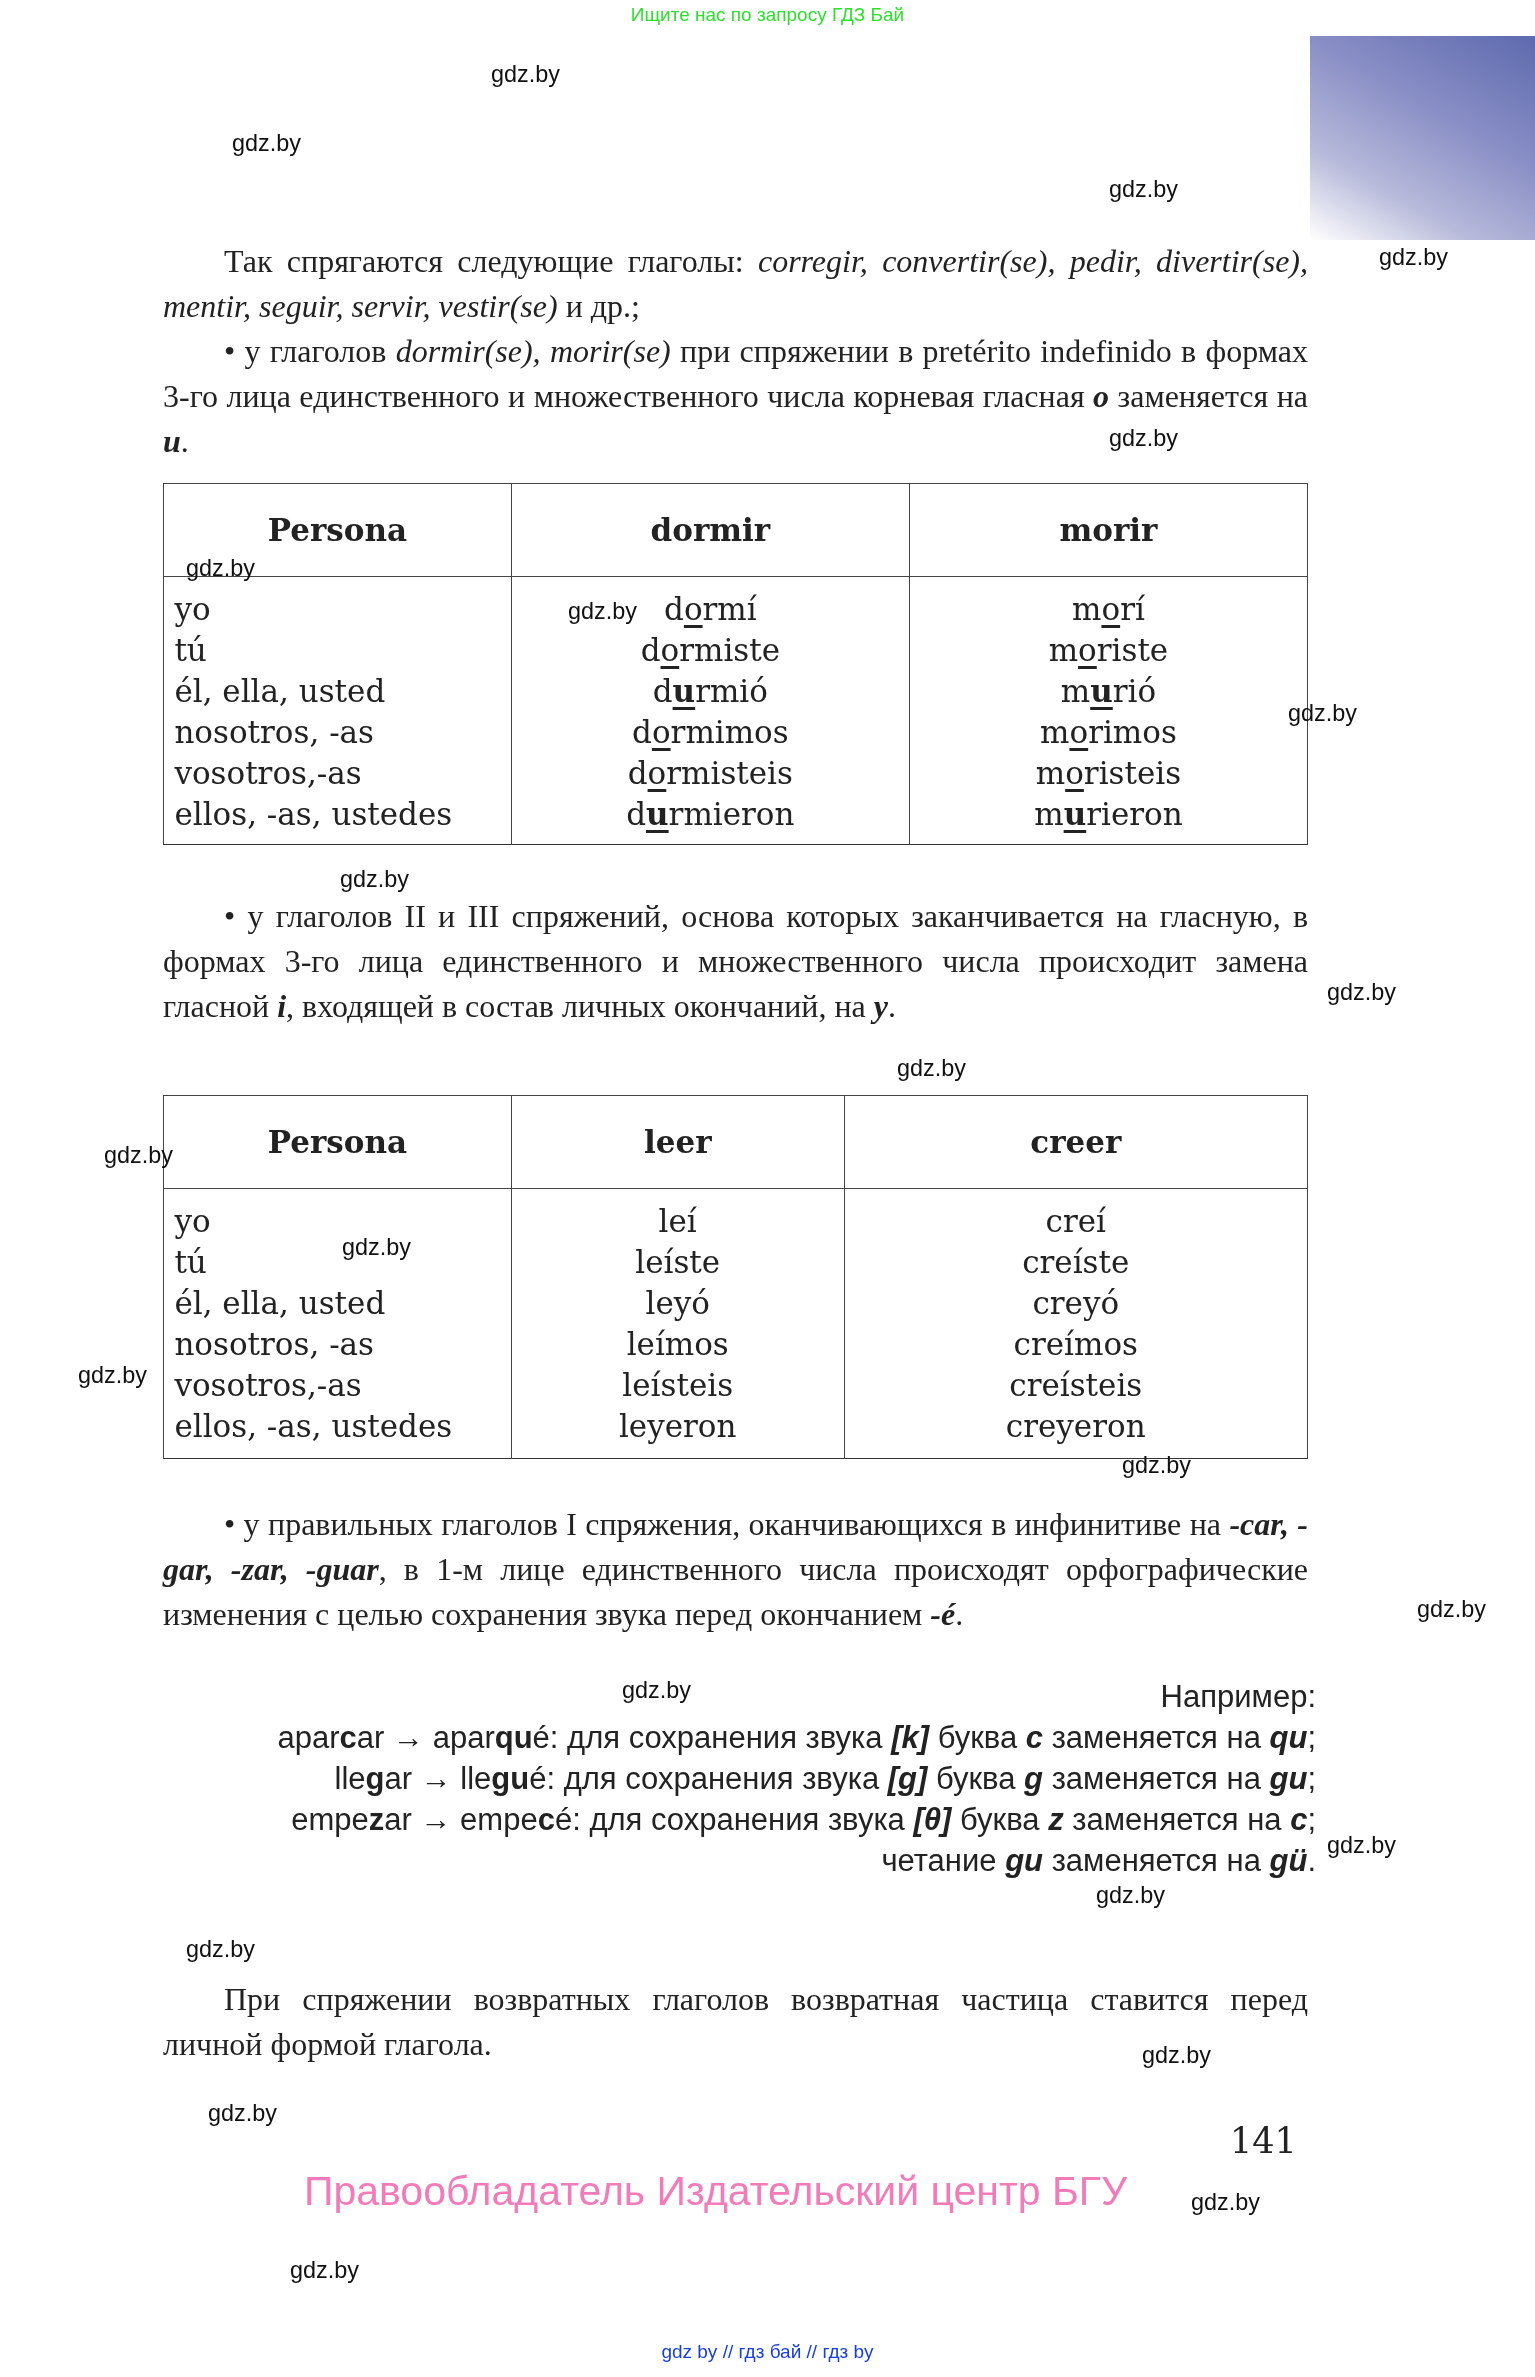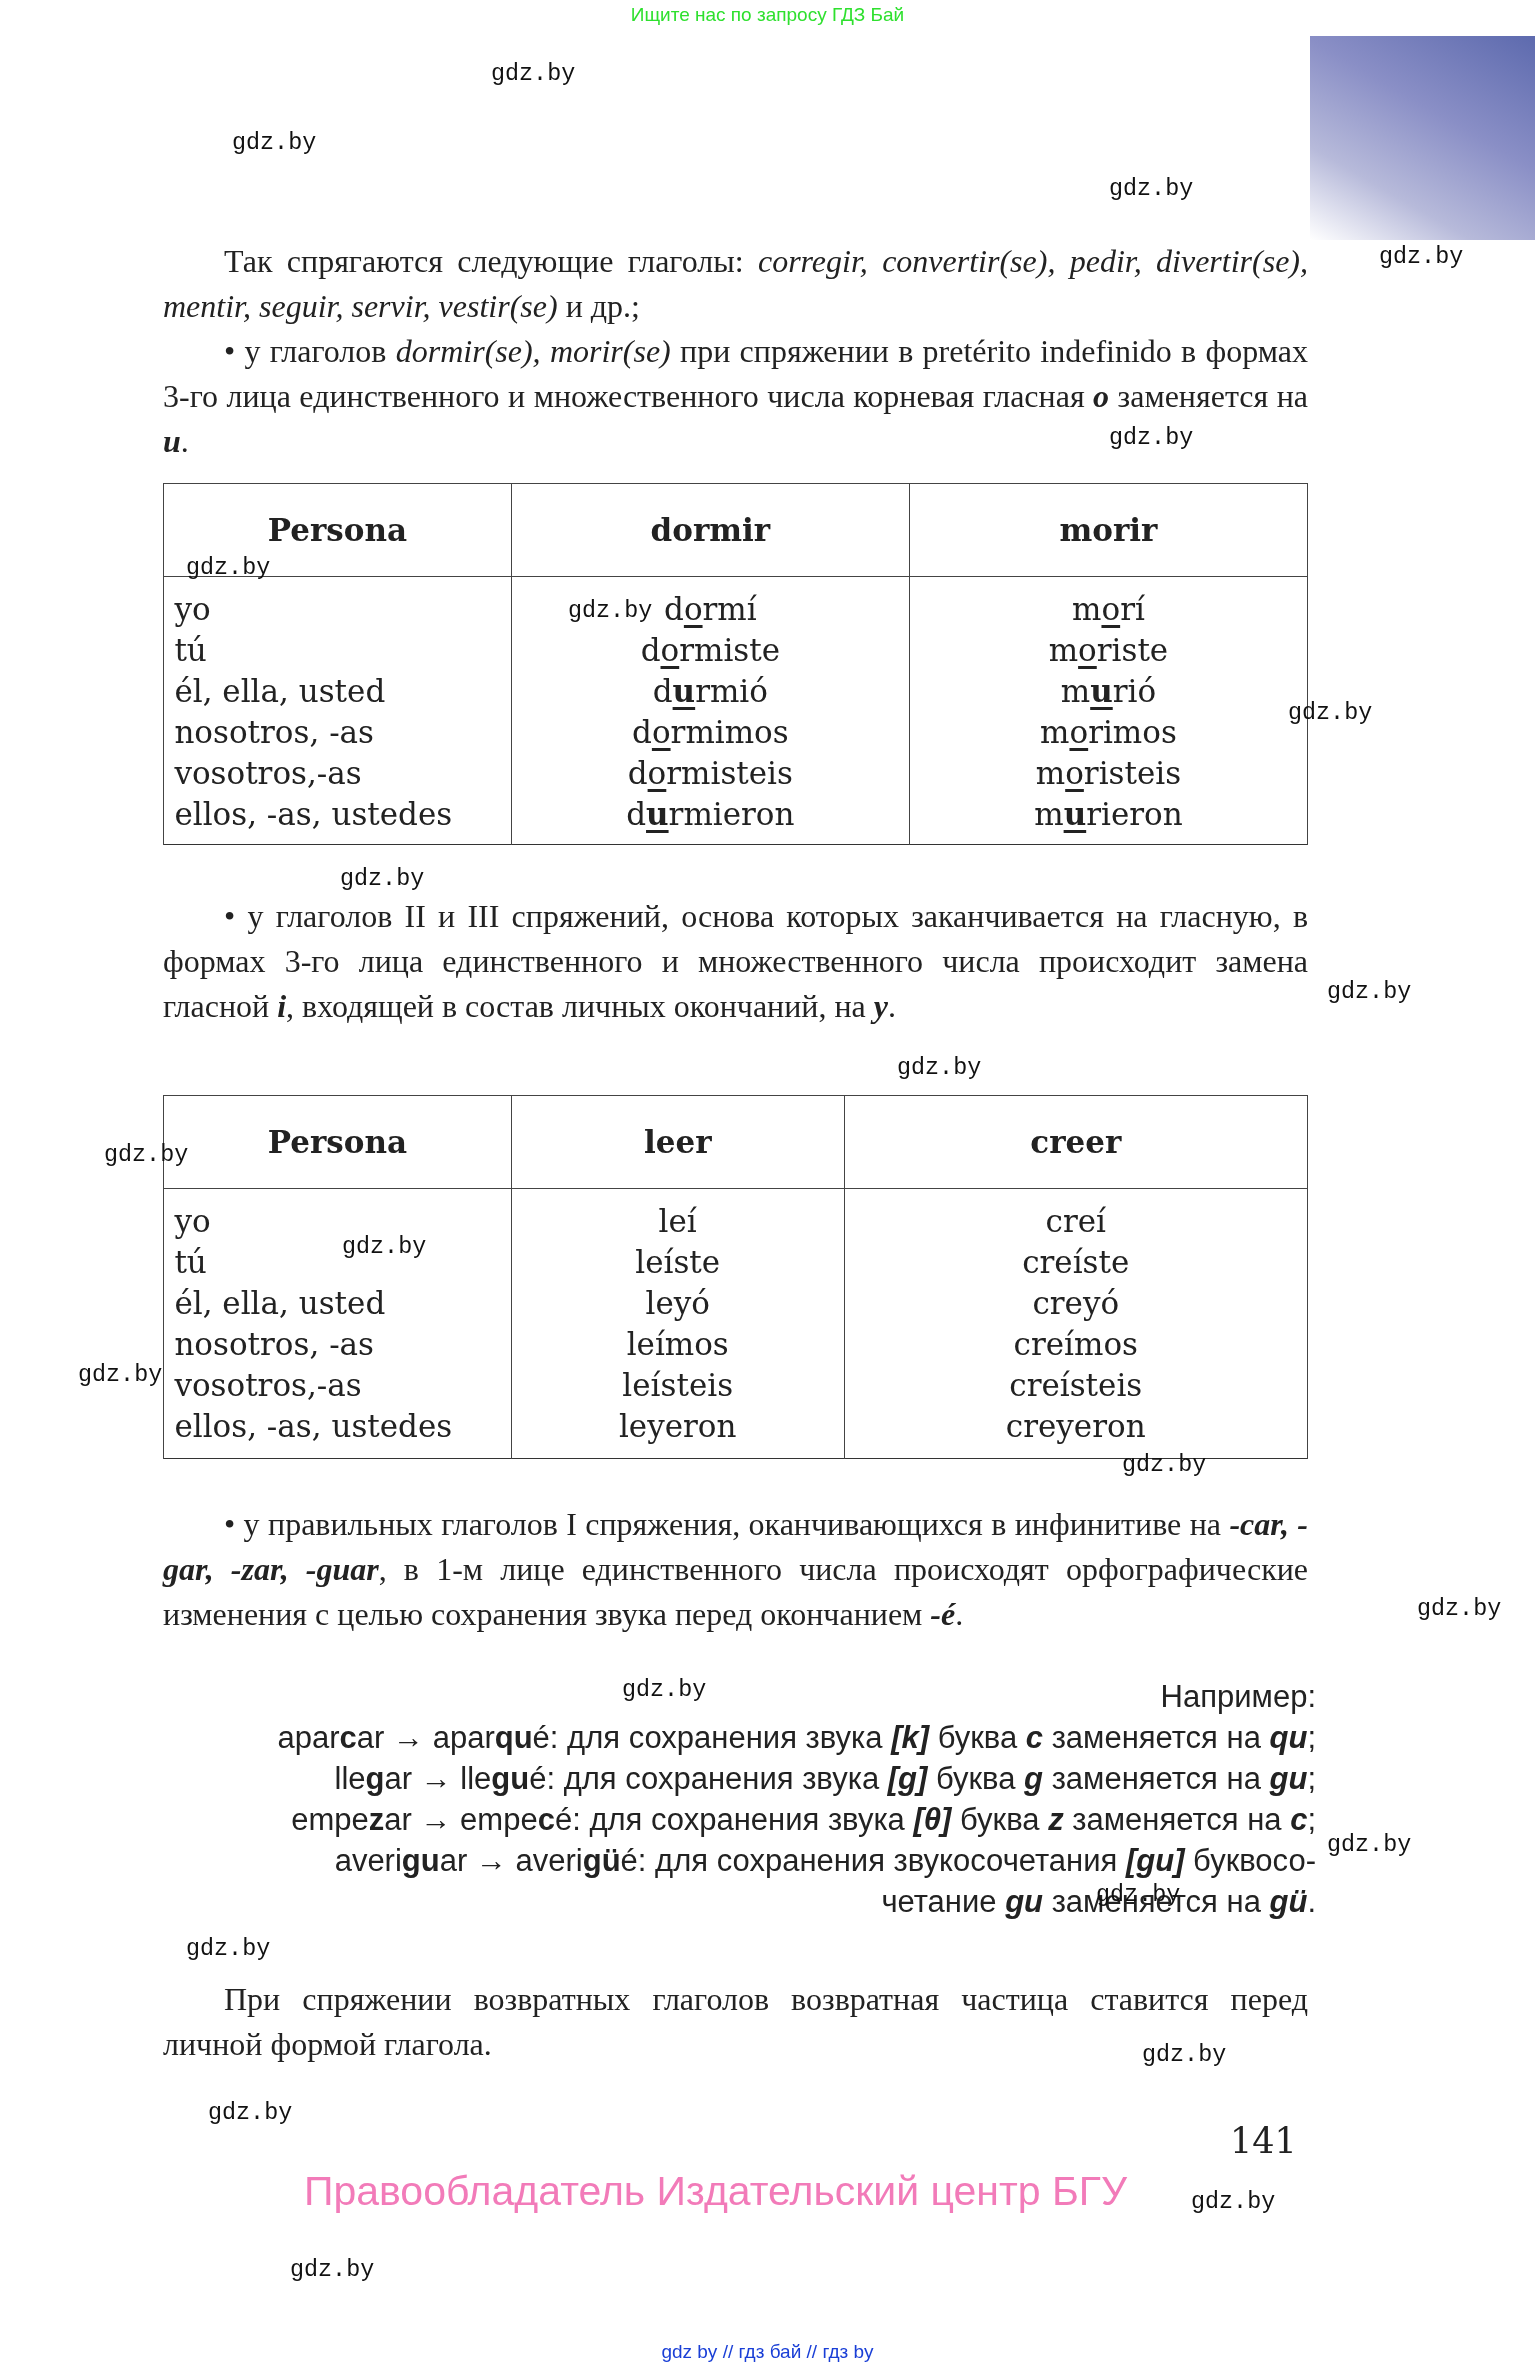--- a/index.html
+++ b/index.html
@@ -3,21 +3,21 @@
 <meta charset="utf-8">
 <style>
   html, body { margin:0; padding:0; }
   body { width:1535px; height:2377px; position:relative; background:#ffffff; overflow:hidden;
          font-family:"DejaVu Serif", "Liberation Serif", serif; color:#222; }
   .abs { position:absolute; }
   .top-banner { left:0; width:1535px; top:3.5px; text-align:center; color:#2ee02e;
                 font-family:"Liberation Sans", sans-serif; font-size:19px; }
   .corner-grad { left:1310px; top:36px; width:225px; height:204px;
                  background:linear-gradient(30deg, #ffffff 0%, #b7bada 28%, #8a8fc6 60%, #5d6aae 100%); }
-  .wm { font-family:Liberation Mono, monospace; font-size:23.4px; color:#111; white-space:nowrap; }
+  .wm { font-family:Liberation Sans, sans-serif; font-size:23.4px; color:#111; white-space:nowrap; }
   .para { left:163px; width:1145px; font-size:32px; line-height:45px; text-align:justify; }
   .para p { margin:0; }
   .indent { text-indent:61px;font-family:Liberation Serif, serif; }
   .ital { font-style:italic; }
   .bi { font-style:italic; font-weight:bold; }
   table.conj { position:absolute; left:163px; width:1145px; border-collapse:collapse;
                font-size:31px; border:1.7px solid #333; }
   table.conj th { font-weight:bold; border:1.7px solid #444; text-align:center; height:90px; font-size:31px; }
   table.conj td { border-left:1.7px solid #444; border-right:1.7px solid #444; vertical-align:top; padding:0;margin-top:26px; }
   .cell-lines div { height:41px; line-height:41px; white-space:nowrap; }
@@ -148,21 +148,20 @@
 
 <div class="abs para" style="top:1494px;margin-top:8px;">
   <p class="indent"><span>•</span><span> у правильных глаголов I спряжения, оканчивающихся в инфинитиве на </span><span class="bi">-car, -gar, -zar, -guar</span><span>, в 1-м лице единственного числа происходят орфографические изменения с целью сохранения звука перед окончанием </span><span class="bi">-é</span><span>.</span></p>
 </div>
 
 <div class="abs sans-block" style="top:1676px;">
   <div>Например:</div>
   <div><span>apar</span><b>c</b><span>ar</span><span> → </span><span>apar</span><b>qu</b><span>é</span><span>: для сохранения звука </span><span class="bi">[k]</span><span> буква </span><span class="bi">c</span><span> заменяется на </span><span class="bi">qu</span><span>;</span></div>
   <div><span>lle</span><b>g</b><span>ar</span><span> → </span><span>lle</span><b>gu</b><span>é</span><span>: для сохранения звука </span><span class="bi">[g]</span><span> буква </span><span class="bi">g</span><span> заменяется на </span><span class="bi">gu</span><span>;</span></div>
   <div><span>empe</span><b>z</b><span>ar</span><span> → </span><span>empe</span><b>c</b><span>é</span><span>: для сохранения звука </span><span class="bi">[θ]</span><span> буква </span><span class="bi">z</span><span> заменяется на </span><span class="bi">c</span><span>;</span></div>
-  <div><span>averi</span><b>gu</b><span>ar</span><span> → </span><span>averi</span><b>gü</b><span>é</span><span>: для сохранения звукосочетания </span><span class="bi">[gu]</span><span> буквосо-</span></div>
   <div style="margin-left:-61px;"><span>четание </span><span class="bi">gu</span><span> заменяется на </span><span class="bi">gü</span><span>.</span></div>
 </div>
 
 <div class="abs para" style="top:1977px;">
   <p class="indent">При спряжении возвратных глаголов возвратная частица ставится перед личной формой глагола.</p>
 </div>
 
 <div class="abs page-num">141</div>
 <div class="abs pink">Правообладатель Издательский центр БГУ</div>
 <div class="abs footer">gdz by  //  гдз бай  //  гдз by</div>

